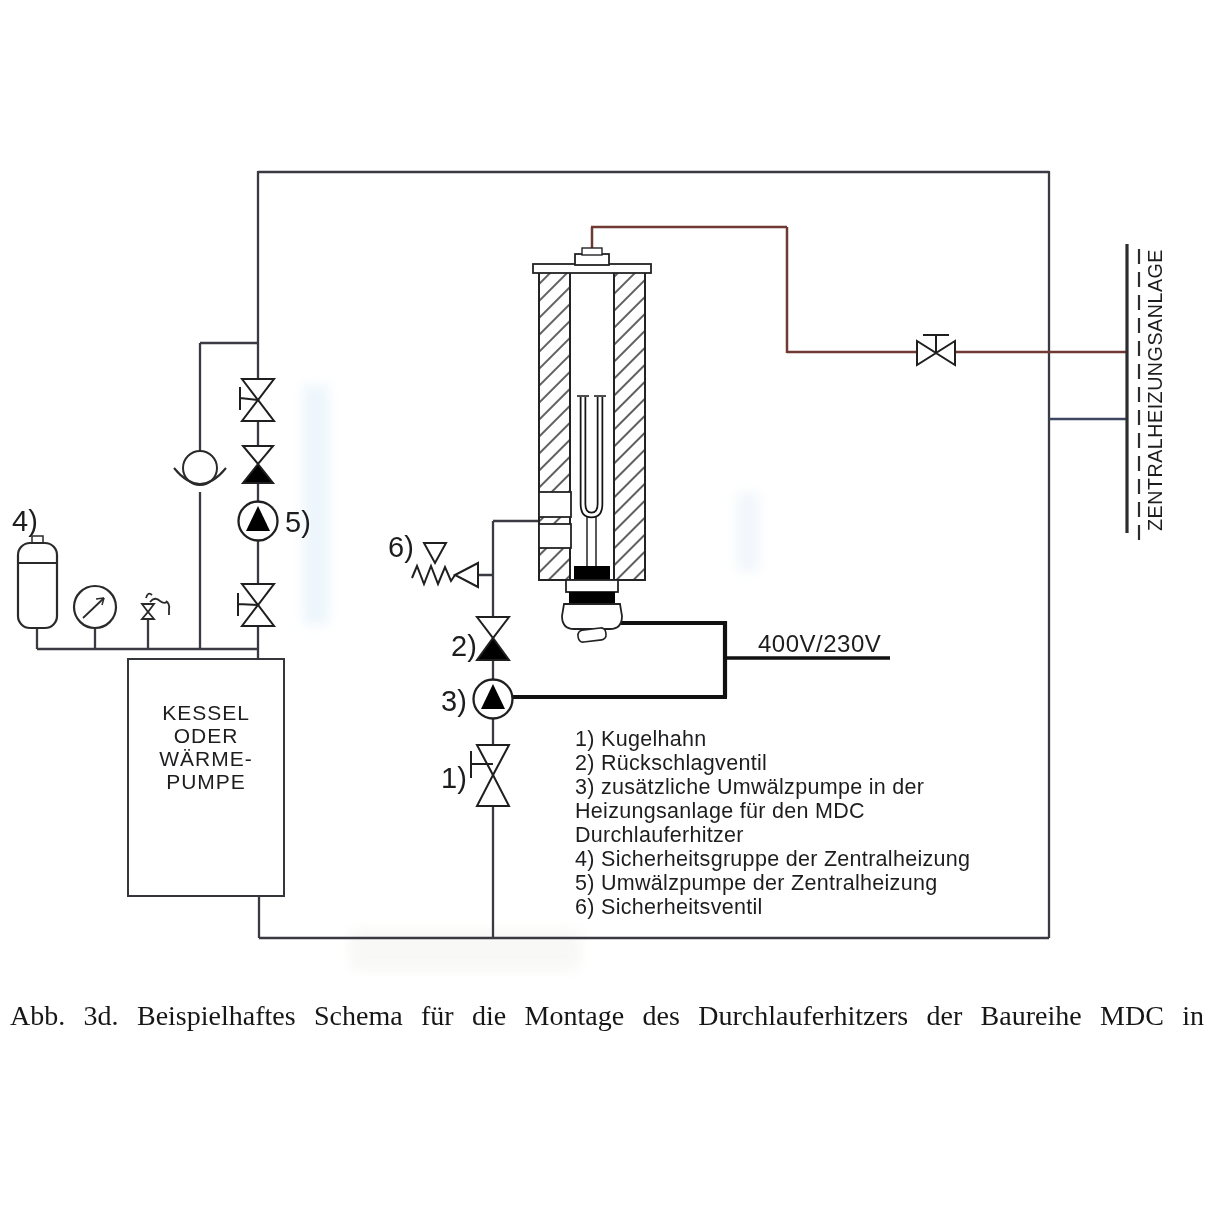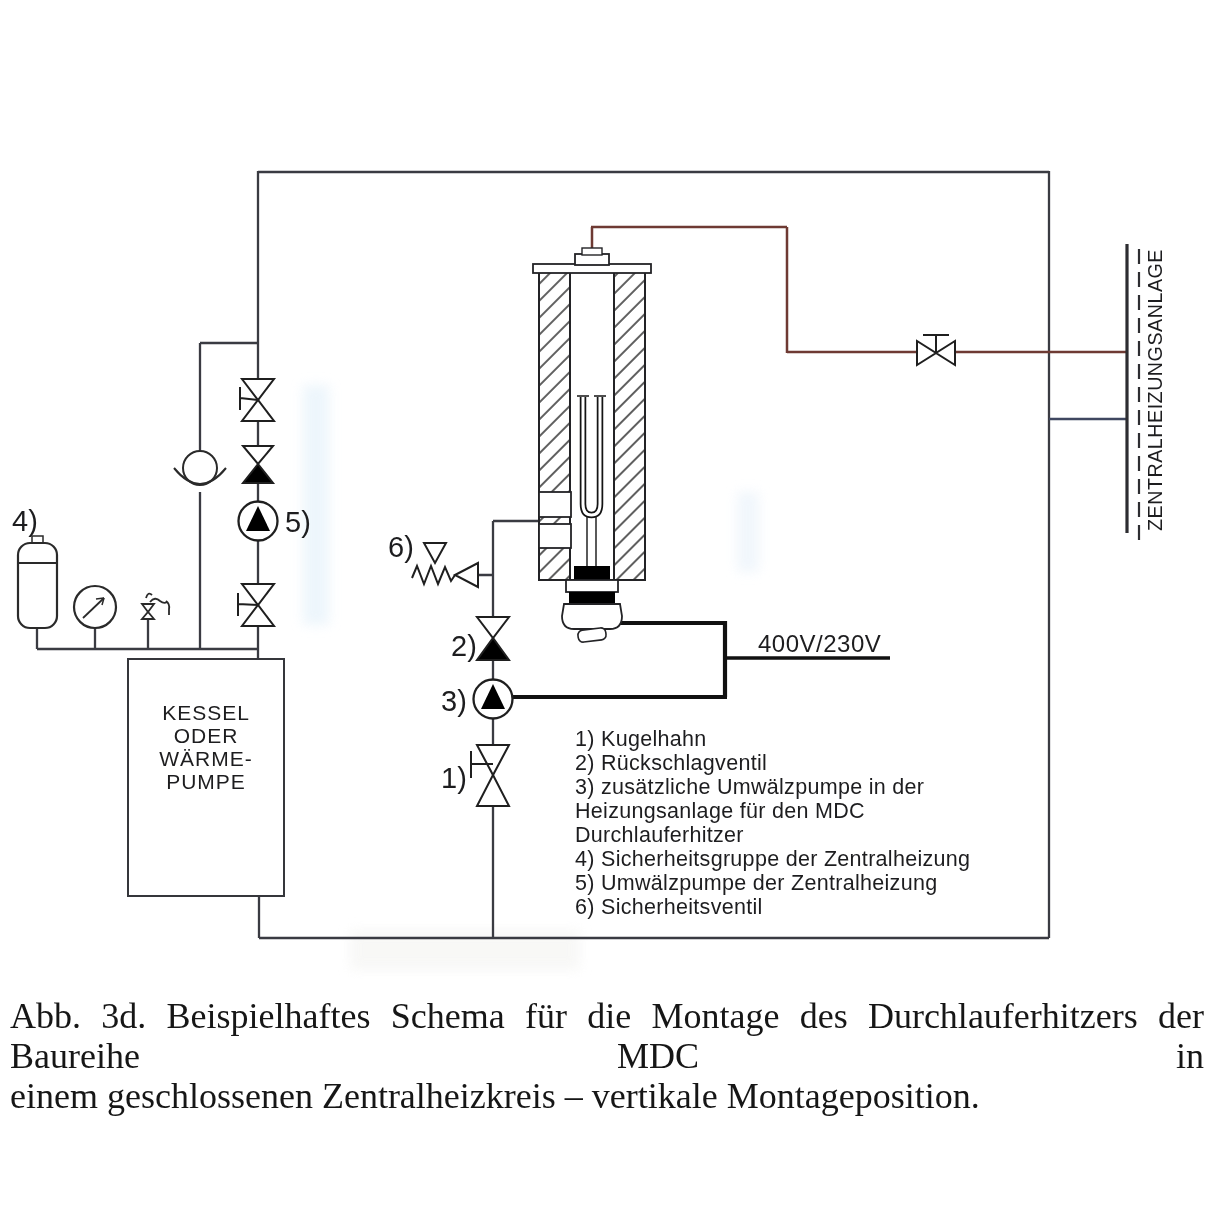--- a/index.html
+++ b/index.html
@@ -5,21 +5,21 @@
   html,body{margin:0;padding:0;background:#ffffff;}
   .page{position:relative;width:1214px;height:1214px;background:#ffffff;overflow:hidden;
         font-family:"Liberation Sans",sans-serif;}
   svg text{font-family:"Liberation Sans",sans-serif;fill:#1d1d1f;}
   .callout{font-size:29px;}
   .legendline{font-size:21.5px;letter-spacing:0.3px;}
   .boxline{font-size:21px;letter-spacing:1px;}
   .voltage{font-size:24px;letter-spacing:0.5px;}
   .vertlabel{font-size:20px;letter-spacing:0.5px;}
   .caption{position:absolute;left:10px;top:996px;width:1194px;color:#161616;
-           font-family:"Liberation Serif","DejaVu Serif",serif;font-size:36px;line-height:40px;}
+           font-family:"Liberation Serif","DejaVu Serif",serif;font-size:28px;line-height:40px;}
   .caption .l1{text-align:justify;text-align-last:justify;}
   .caption .l2{text-align:left;}
 </style>
 </head>
 <body>
 
 <div class="page">
 
 <svg width="1214" height="980" viewBox="0 0 1214 980">
   <defs>
@@ -193,16 +193,15 @@
     <text class="legendline" x="575" y="842">Durchlauferhitzer</text>
     <text class="legendline" x="575" y="866">4) Sicherheitsgruppe der Zentralheizung</text>
     <text class="legendline" x="575" y="890">5) Umwälzpumpe der Zentralheizung</text>
     <text class="legendline" x="575" y="914">6) Sicherheitsventil</text>
   </g>
 </svg>
 
 
 <div class="caption">
   <div class="l1">Abb. 3d. Beispielhaftes Schema für die Montage des Durchlauferhitzers der Baureihe MDC in</div>
-  <div class="l2">einem geschlossenen Zentralheizkreis – vertikale Montageposition.</div>
 </div>
 
 </div>
 
 </body></html>

